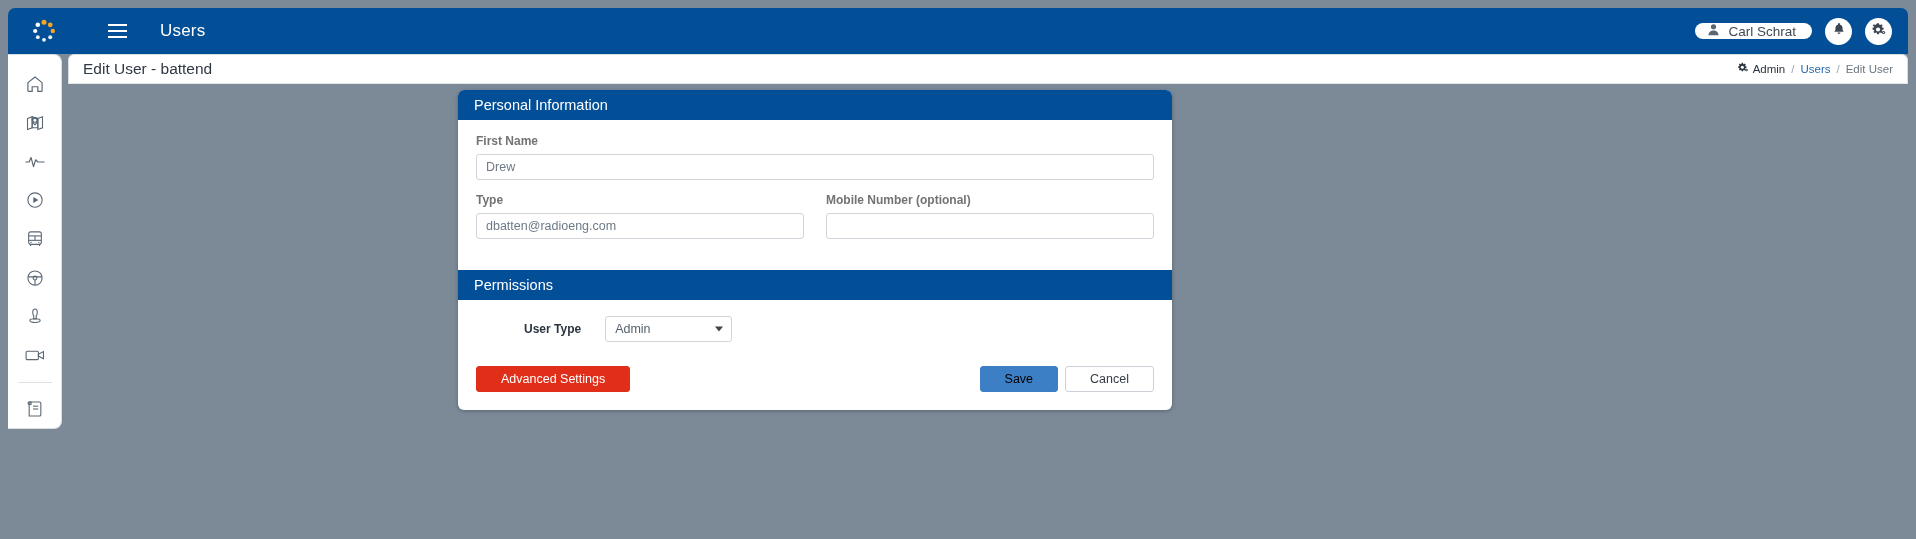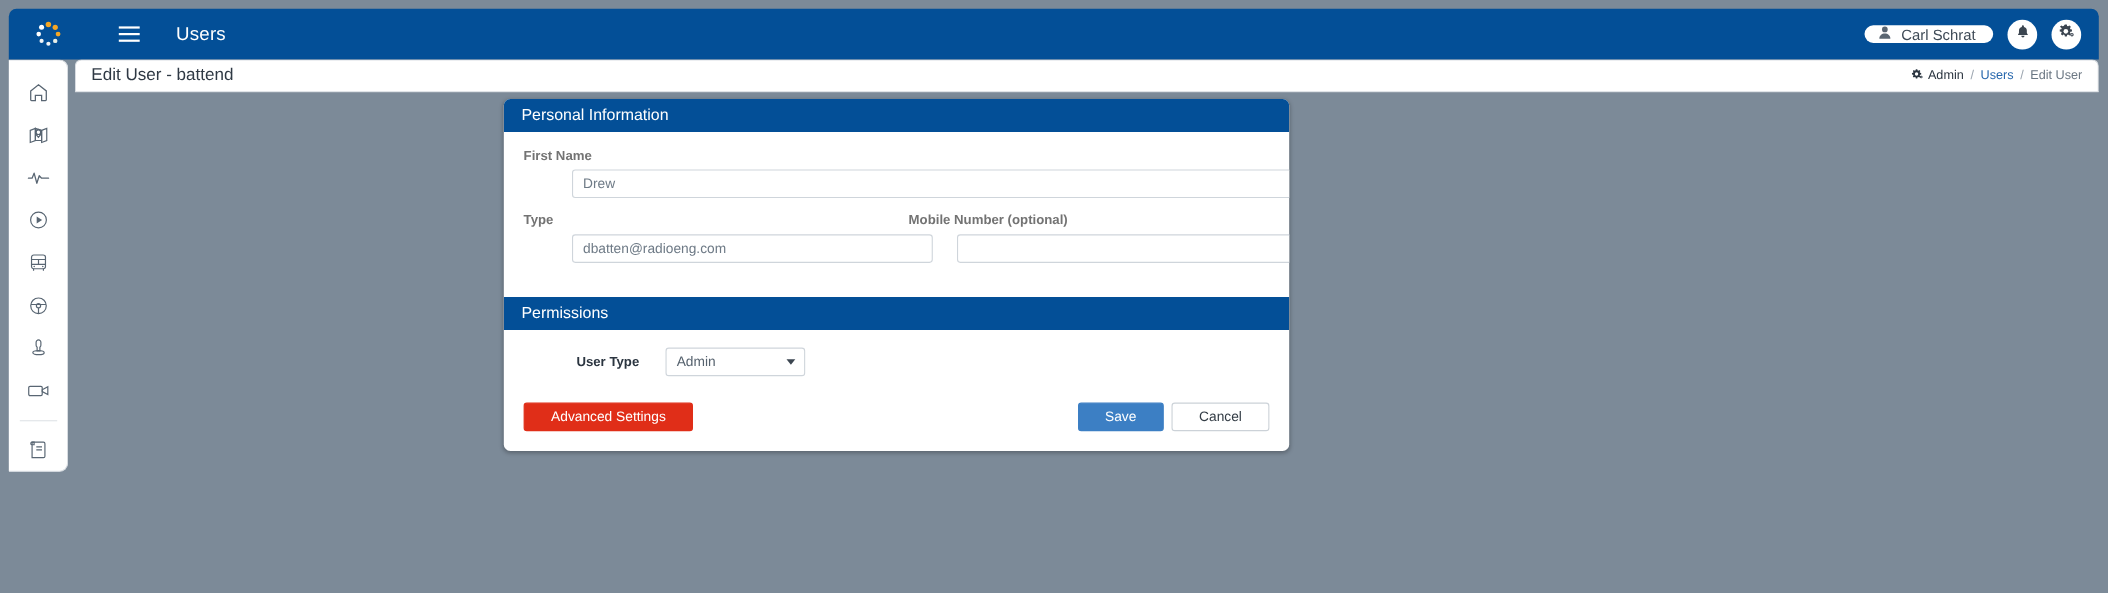--- a/index.html
+++ b/index.html
@@ -152,21 +152,20 @@
     width: 100%;
     height: 25px;
     border: 1px solid #cfd5db;
     border-radius: 3px;
     padding: 12px 9px;
     font-family: "Liberation Sans", sans-serif;
     font-size: 12.5px;
     color: #6e7a86;
     background: #fff;
     outline: none;
-    margin-left: 44px;
   }
   .text-input::placeholder { color: #8c959e; }
 
   .perm-body { padding: 16px 18px 6px 18px; }
   .usertype-row { display: flex; align-items: center; gap: 24px; padding-left: 48px;}
   .usertype-label {
     font-size: 12px; font-weight: bold; color: #2b3540;
   }
   .select-wrap { position: relative; width: 127px; }
   .select-box {
@@ -199,21 +198,21 @@
     font-family: "Liberation Sans", sans-serif;
     font-size: 12.5px;
     border-radius: 3px;
     cursor: pointer;
     border: 1px solid transparent;
     padding: 0 24px;
     height: 26px;
     display: inline-flex; align-items: center; justify-content: center;
   }
   .btn-danger { background: #e02e18; color: #fff; border-color: #e02e18; }
-  .btn-primary { background: #3c7fc4; color: #ffffff; border-color: #3c7fc4; }
+  .btn-primary { background: #3c7fc4; color: #000000; border-color: #3c7fc4; }
   .btn-default { background: #fff; color: #333c45; border-color: #ccd2d8; }
   .footer-right { margin-left: auto; display: flex; gap: 7px; }
 </style>
 </head>
 <body>
 
 <div class="app-frame">
 
   <div class="topbar">
 

